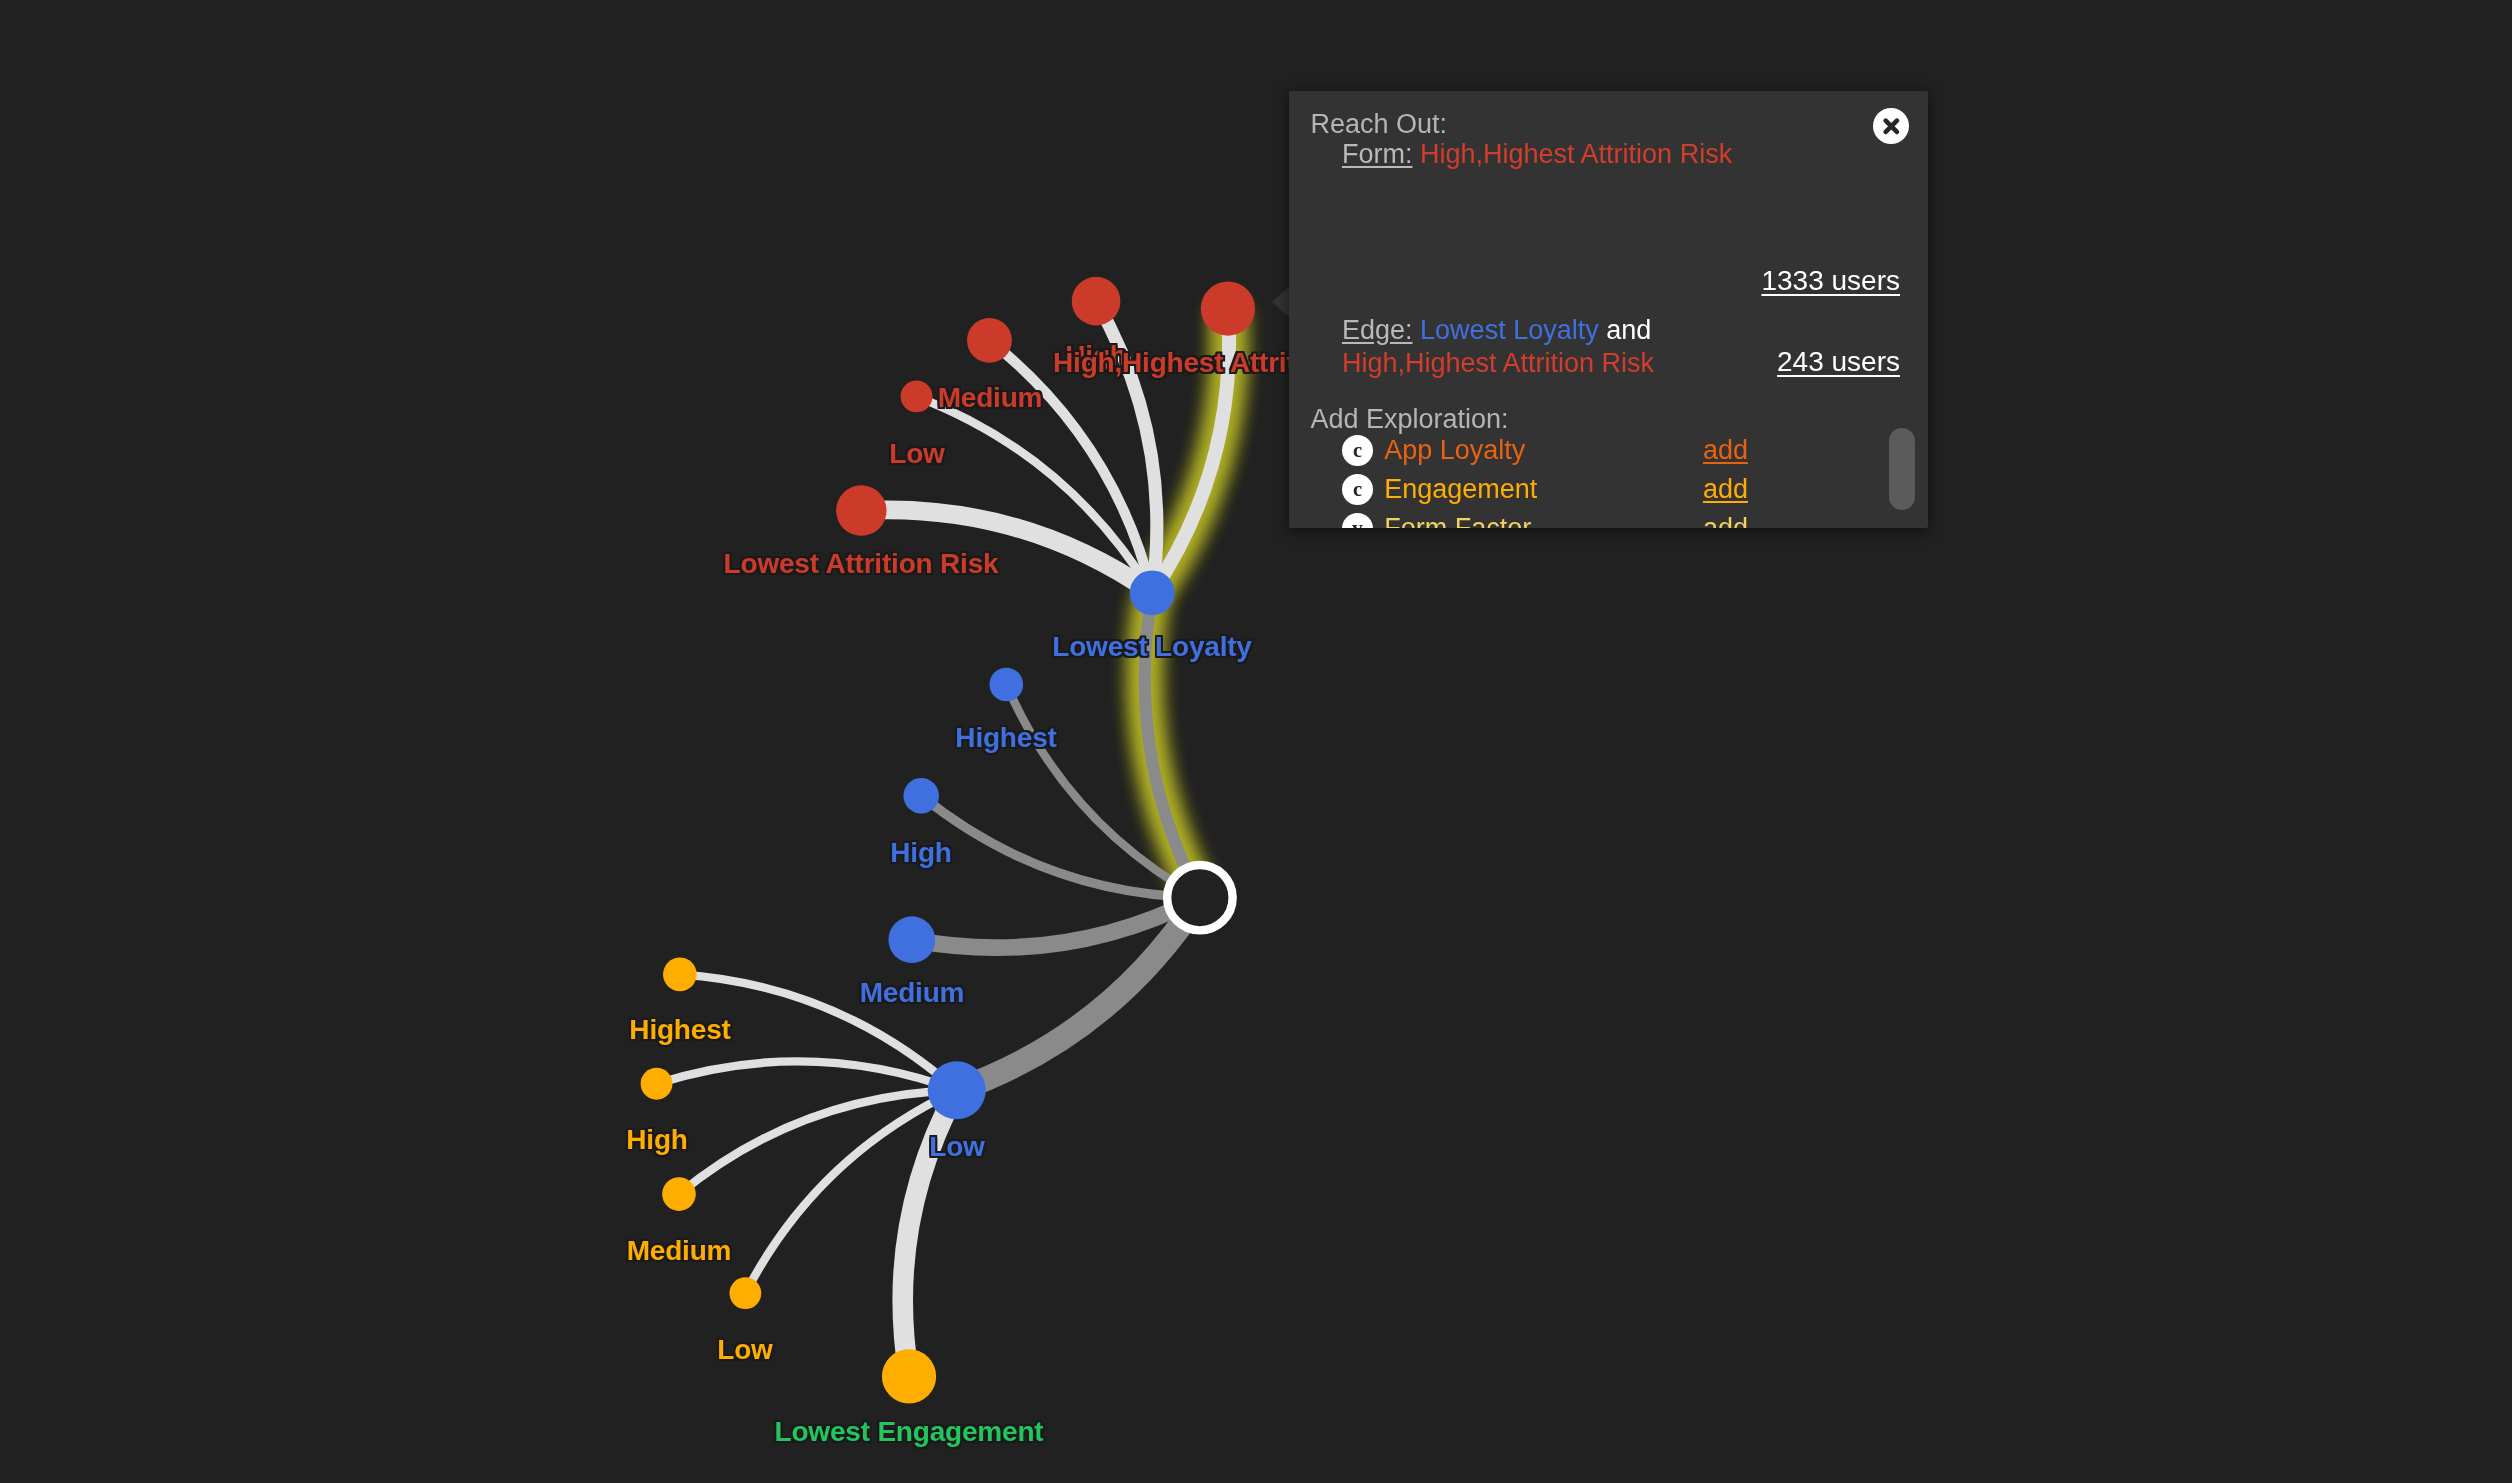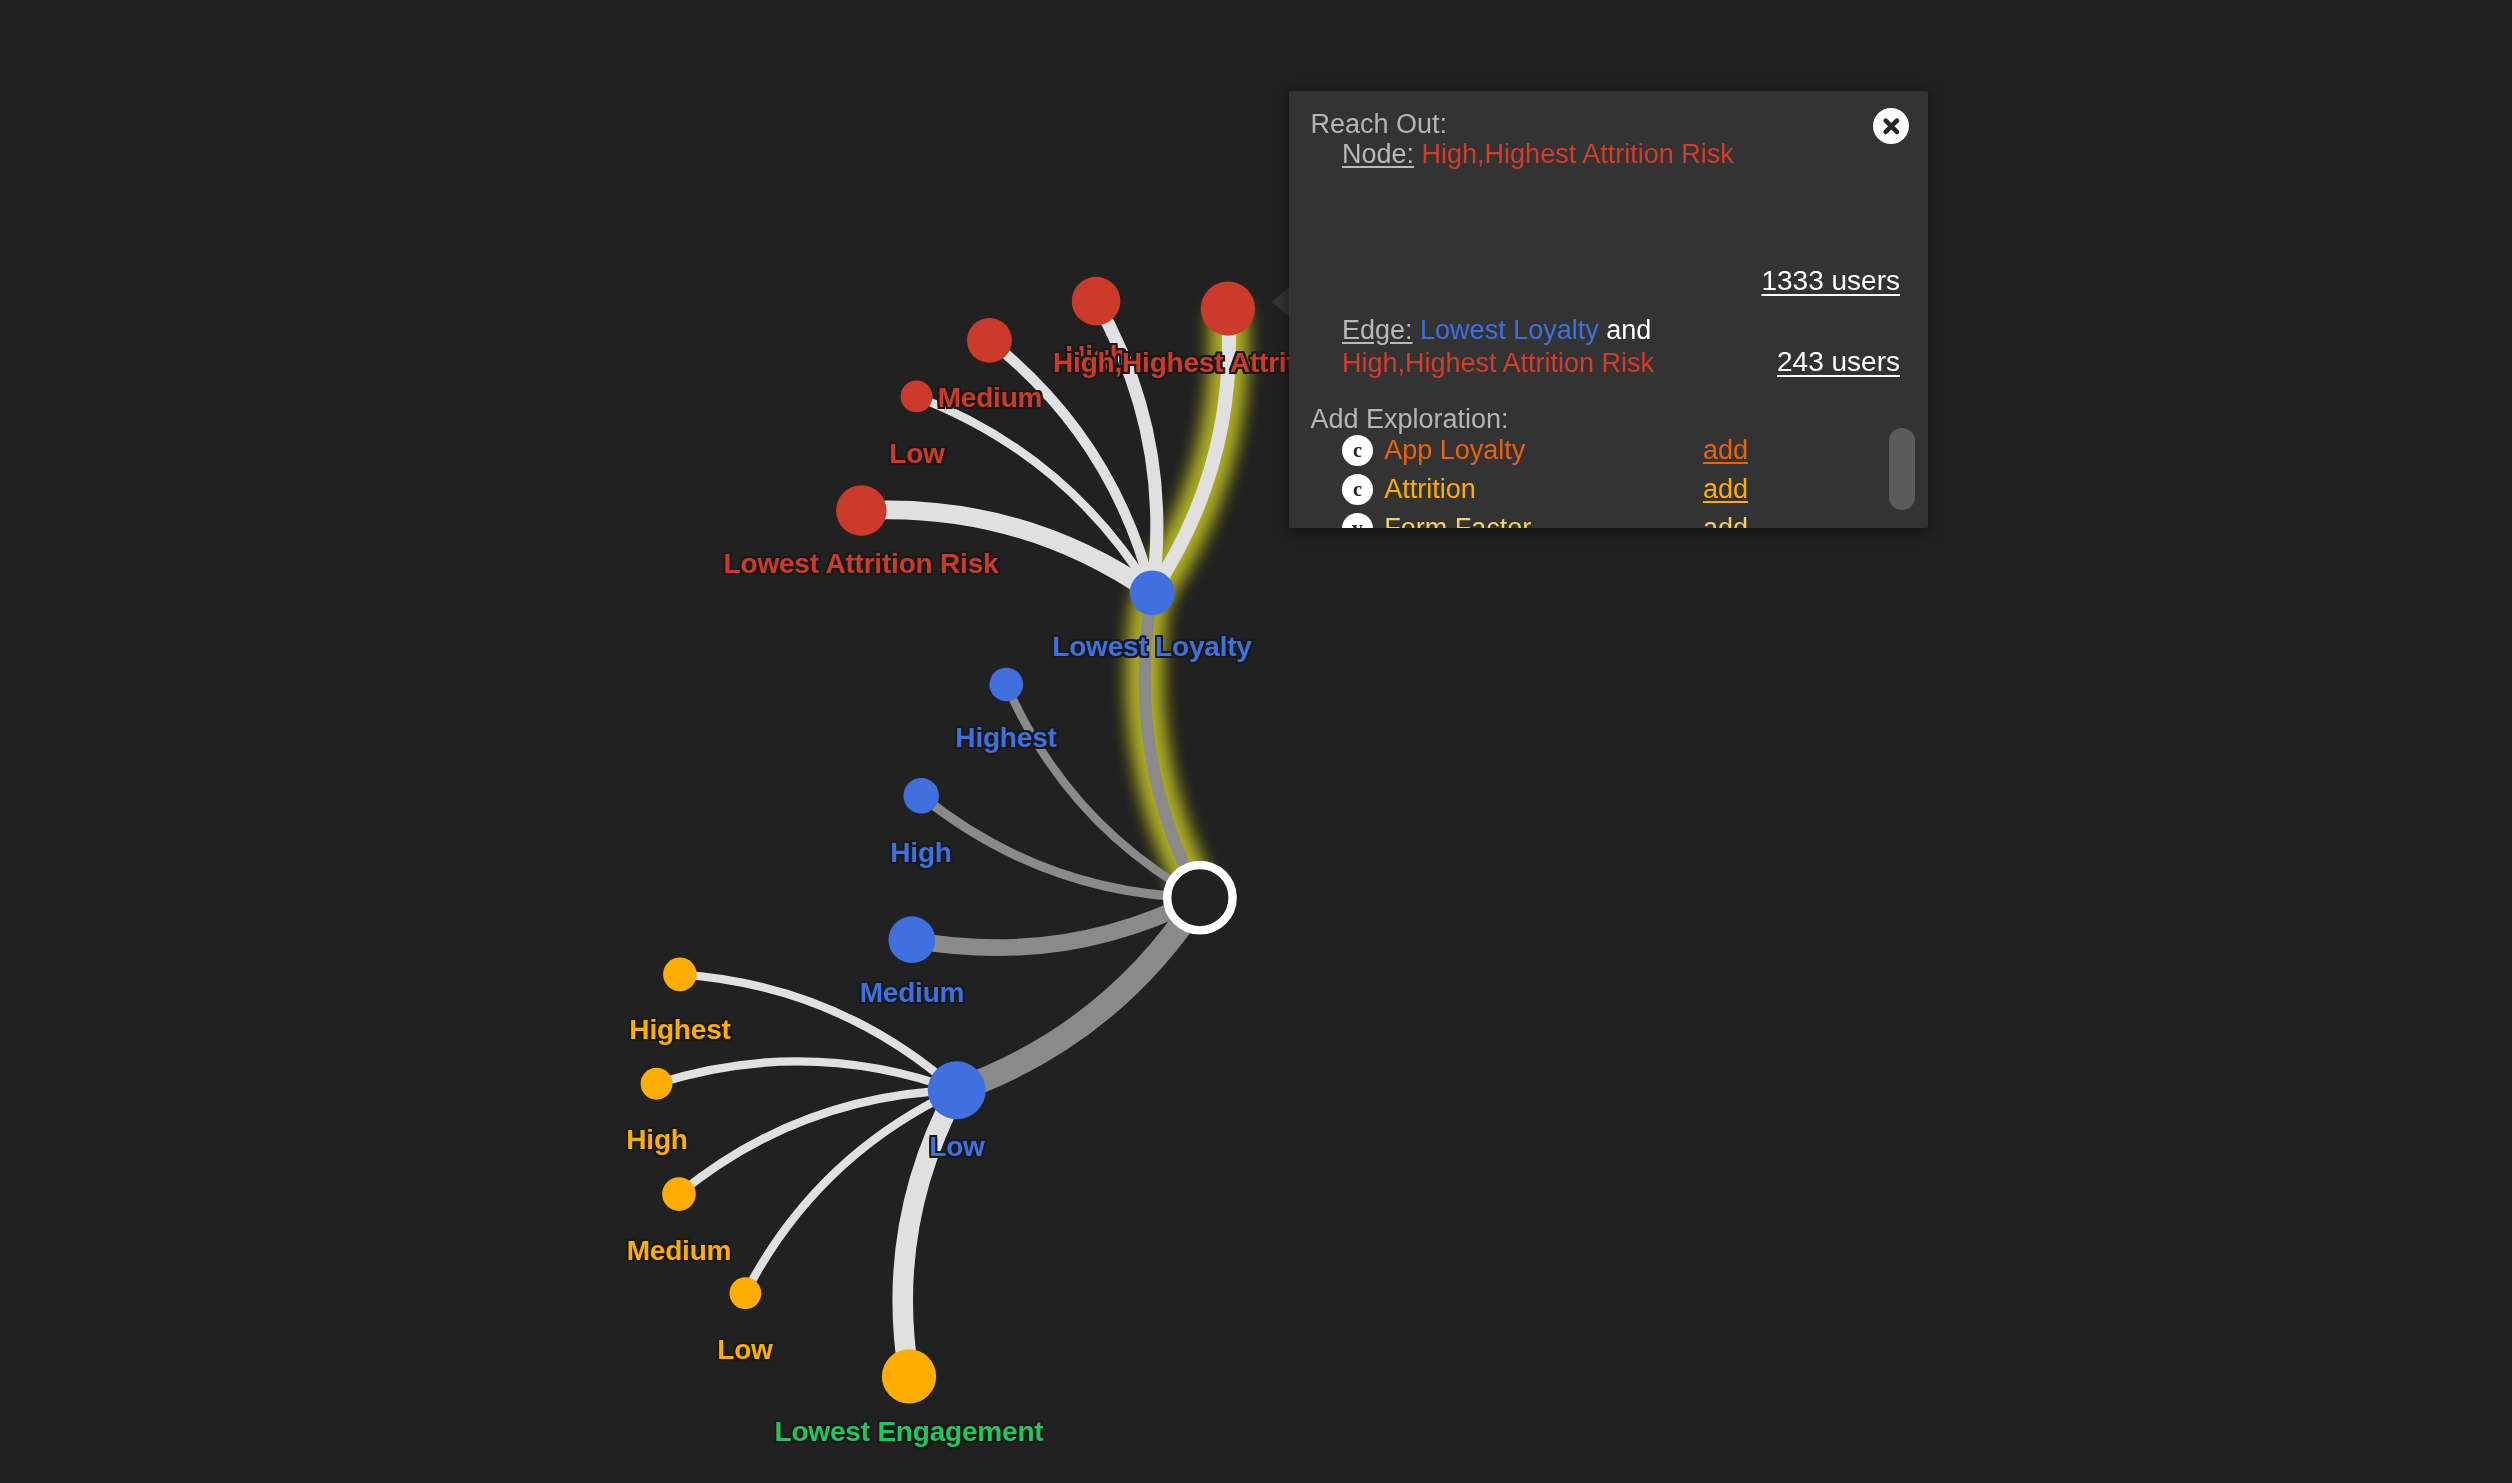--- a/index.html
+++ b/index.html
@@ -254,21 +254,21 @@
     <button class="close-btn" aria-label="close">
       <svg width="20.6" height="20.6" viewBox="0 0 22 22">
         <path d="M5 5 L17 17 M17 5 L5 17" stroke="#262626" stroke-width="5" stroke-linecap="round"></path>
       </svg>
     </button>
 
     <div class="section-head" id="reach-out-head">Reach Out:</div>
 
     <div class="detail-block" id="node-block">
       <div class="detail-line">
-        <span class="kw">Node:</span>
+        <span class="kw">Form:</span>
         <span class="val-red">High,Highest Attrition Risk</span>
       </div>
     </div>
     <div class="users-count" id="node-users">1333 users</div>
 
     <div class="detail-block" id="edge-block">
       <div class="detail-line">
         <span class="kw">Edge:</span>
         <span class="val-blue">Lowest Loyalty</span>
         <span class="val-white">and</span>
@@ -280,21 +280,21 @@
     <div class="section-head" id="add-exploration-head">Add Exploration:</div>
 
     <div id="exploration-list">
         <div class="exp-row">
           <span class="exp-badge">c</span>
           <span class="exp-name" style="color: rgb(232, 98, 15);">App Loyalty</span>
           <span class="exp-add" style="color: rgb(232, 98, 15);">add</span>
         </div>
         <div class="exp-row">
           <span class="exp-badge">c</span>
-          <span class="exp-name" style="color: rgb(255, 174, 0);">Attrition</span>
+          <span class="exp-name" style="color: rgb(255, 174, 0);">Engagement</span>
           <span class="exp-add" style="color: rgb(255, 174, 0);">add</span>
         </div>
         <div class="exp-row">
           <span class="exp-badge">v</span>
           <span class="exp-name" style="color: rgb(242, 208, 97);">Form Factor</span>
           <span class="exp-add" style="color: rgb(242, 208, 97);">add</span>
         </div>
       </div>
 
     <div id="scroll-track">

